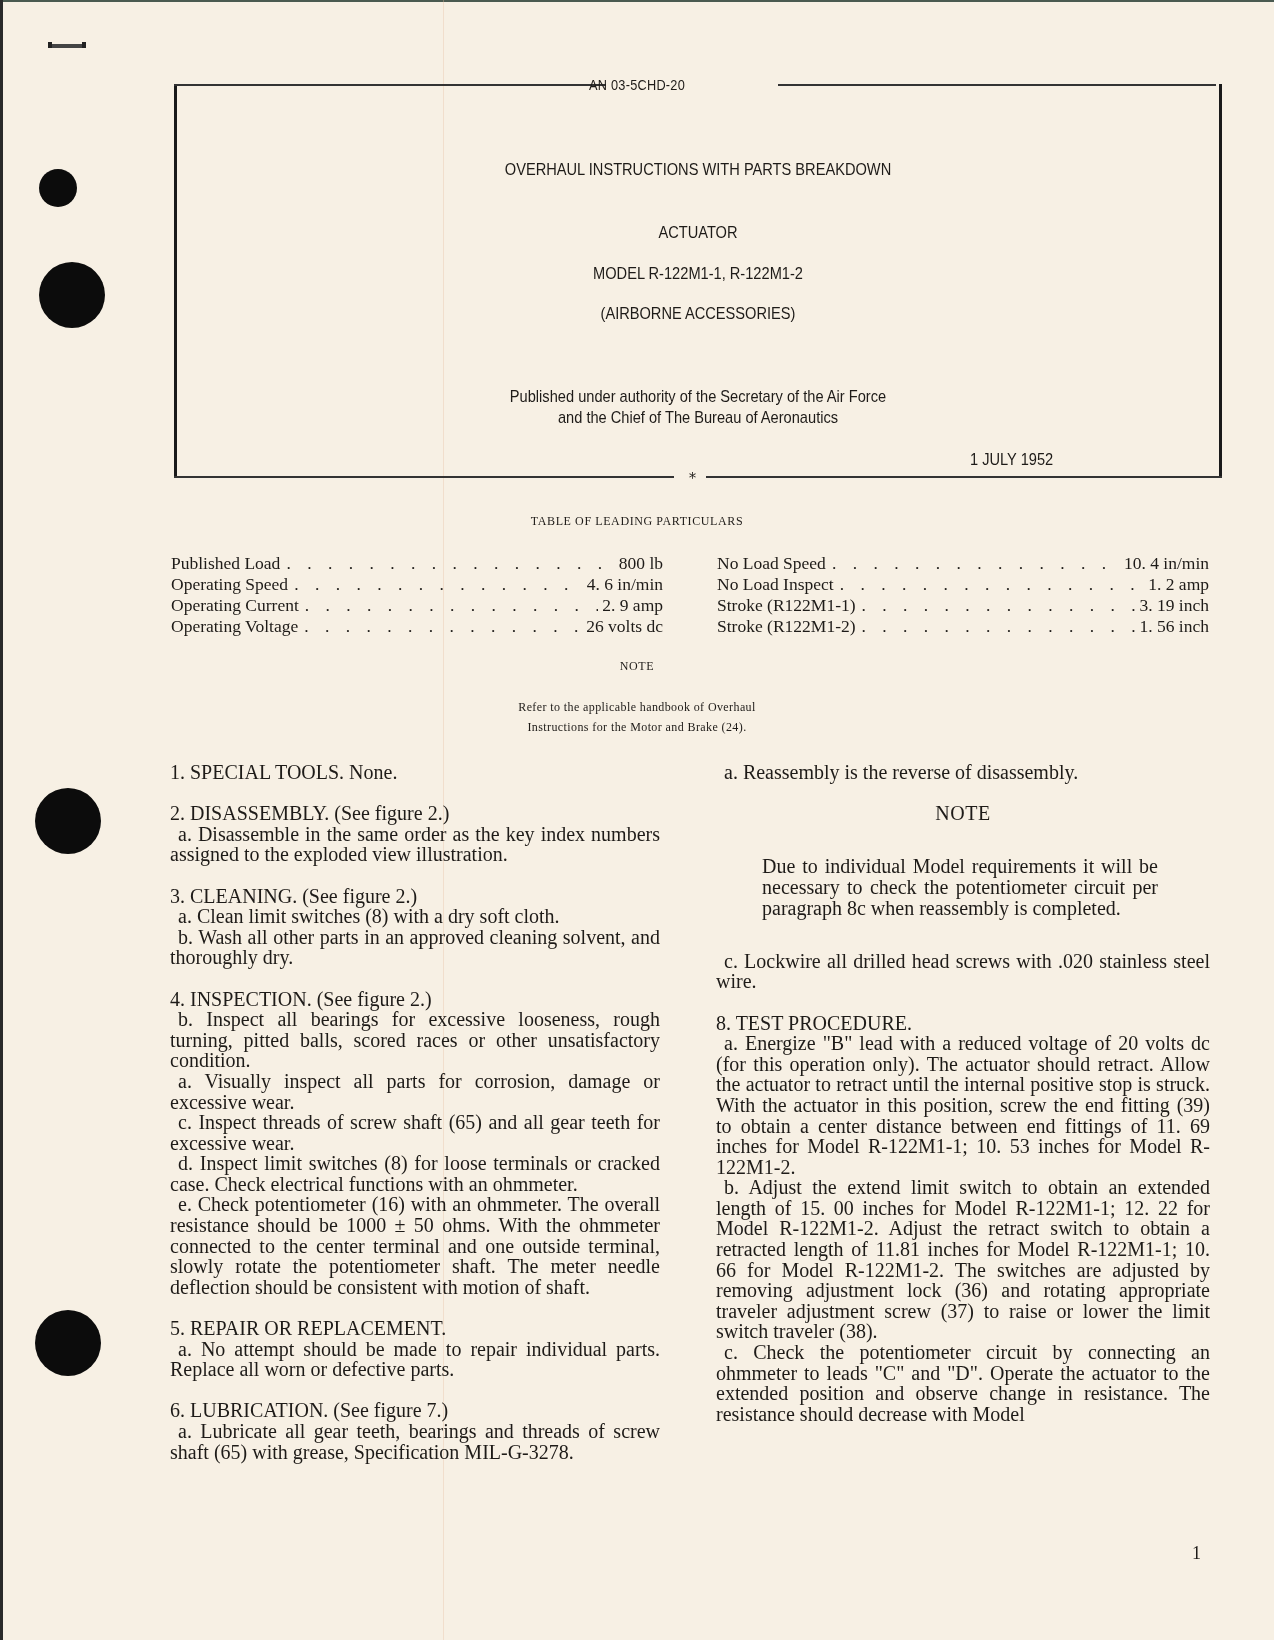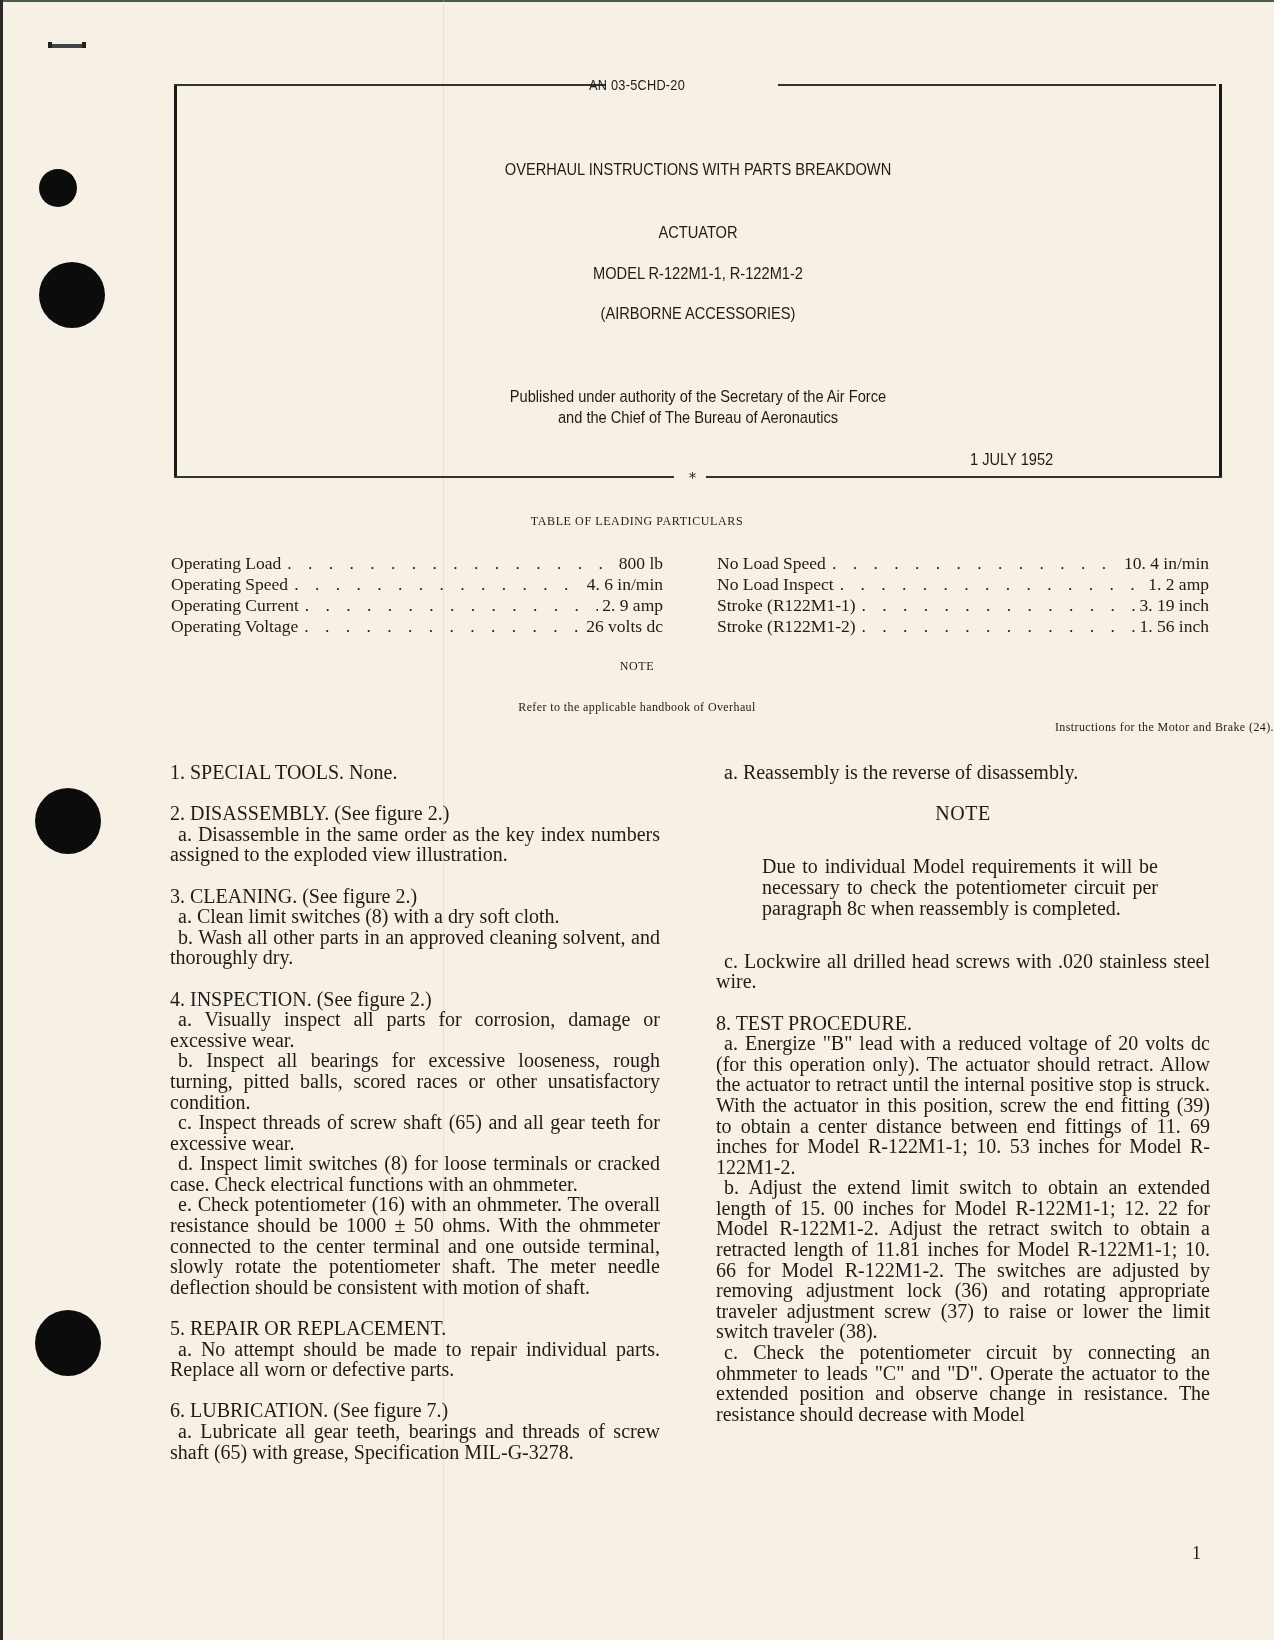--- a/index.html
+++ b/index.html
@@ -87,21 +87,21 @@
 <div class="cover-line condensed" style="top:304px;">(AIRBORNE ACCESSORIES)</div>
 <div class="cover-line condensed" style="top:387px;">Published under authority of the Secretary of the Air Force</div>
 <div class="cover-line condensed" style="top:408px;">and the Chief of The Bureau of Aeronautics</div>
 <div class="pub-date">1 JULY 1952</div>
 <div class="star">*</div>
 
 <div class="section-title" style="top:514px;">TABLE OF LEADING PARTICULARS</div>
 
 <div class="particulars" style="left:171px; width:492px;">
   <div class="prow">
-    <span class="plabel">Operating Load</span>
+    <span class="plabel">Published Load</span>
     <span class="pdots">. . . . . . . . . . . . . . . . . . . . . . . .</span>
     <span class="pval">800 lb</span>
   </div>
   <div class="prow">
     <span class="plabel">Operating Speed</span>
     <span class="pdots">. . . . . . . . . . . . . . . . . . . . . . . .</span>
     <span class="pval">4. 6 in/min</span>
   </div>
   <div class="prow">
     <span class="plabel">Operating Current</span>
@@ -133,35 +133,35 @@
   </div>
   <div class="prow">
     <span class="plabel">Stroke (R122M1-2)</span>
     <span class="pdots">. . . . . . . . . . . . . . . . . . . . . . . .</span>
     <span class="pval">1. 56 inch</span>
   </div>
 </div>
 
 <div class="section-title" style="top:659px; font-family:'Liberation Serif', serif;">NOTE</div>
 <div class="section-title" style="top:700px; letter-spacing:0.4px;">Refer to the applicable handbook of Overhaul</div>
-<div class="section-title" style="top:720px; letter-spacing:0.4px;text-align:right;">Instructions for the Motor and Brake (24).</div>
+<div class="section-title" style="top:720px; letter-spacing:0.4px;">Instructions for the Motor and Brake (24).</div>
 
 <div class="col" style="left:170px; top:762px; width:490px;">
   <p class="para-head">1.  SPECIAL TOOLS.  None.</p>
   <div class="gap"></div>
   <p class="para-head">2.  DISASSEMBLY.  (See figure 2.)</p>
   <p class="sub">a.  Disassemble in the same order as the key index numbers assigned to the exploded view illustration.</p>
   <div class="gap"></div>
   <p class="para-head">3.  CLEANING.  (See figure 2.)</p>
   <p class="sub">a.  Clean limit switches (8) with a dry soft cloth.</p>
   <p class="sub">b.  Wash all other parts in an approved cleaning solvent, and thoroughly dry.</p>
   <div class="gap"></div>
   <p class="para-head">4.  INSPECTION.  (See figure 2.)</p>
+  <p class="sub">b.  Inspect all bearings for excessive looseness, rough turning, pitted balls, scored races or other unsatisfactory condition.</p>
   <p class="sub">a.  Visually inspect all parts for corrosion, damage or excessive wear.</p>
-  <p class="sub">b.  Inspect all bearings for excessive looseness, rough turning, pitted balls, scored races or other unsatisfactory condition.</p>
   <p class="sub">c.  Inspect threads of screw shaft (65) and all gear teeth for excessive wear.</p>
   <p class="sub">d.  Inspect limit switches (8) for loose terminals or cracked case.  Check electrical functions with an ohmmeter.</p>
   <p class="sub">e.  Check potentiometer (16) with an ohmmeter.  The overall resistance should be 1000 ± 50 ohms.  With the ohmmeter connected to the center terminal and one outside terminal, slowly rotate the potentiometer shaft. The meter needle deflection should be consistent with motion of shaft.</p>
   <div class="gap"></div>
   <p class="para-head">5.  REPAIR OR REPLACEMENT.</p>
   <p class="sub">a.  No attempt should be made to repair individual parts.  Replace all worn or defective parts.</p>
   <div class="gap"></div>
   <p class="para-head">6.  LUBRICATION.  (See figure 7.)</p>
   <p class="sub">a.  Lubricate all gear teeth, bearings and threads of screw shaft (65) with grease, Specification MIL-G-3278.</p>
 </div>

